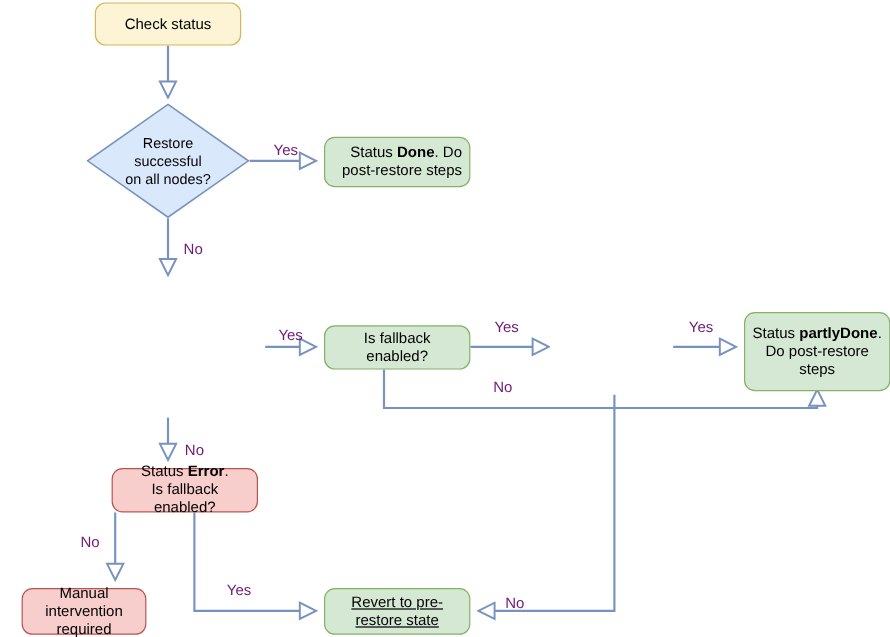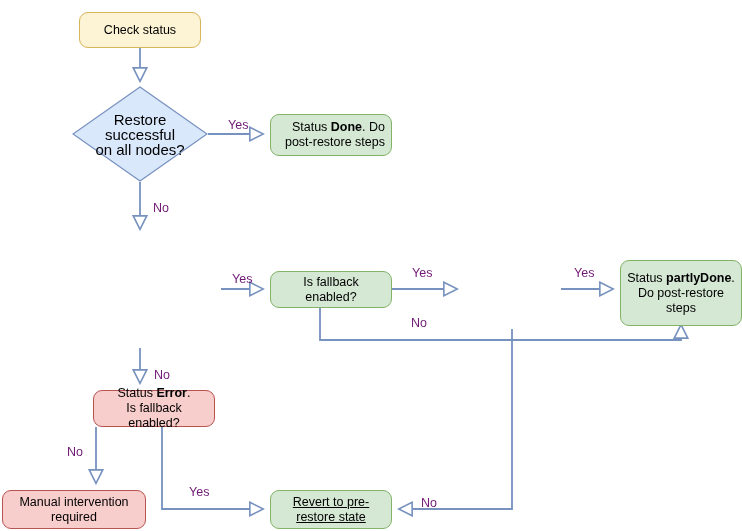--- a/index.html
+++ b/index.html
@@ -57,21 +57,21 @@
   .diamond-label {
     position: absolute;
     left: 0;
     top: 0;
     width: 100%;
     height: 100%;
     display: flex;
     align-items: center;
     justify-content: center;
     text-align: center;
-    font-size: 15px;
+    font-size: 12px;
     line-height: 15px;
     color: #000;
   }
   .edge-label {
     position: absolute;
     font-size: 12.5px;
     line-height: 14px;
     color: #701a75;
     z-index: 3;
     white-space: nowrap;
@@ -108,21 +108,21 @@
       <path d="M561,289 L612,289" marker-end="url(#arrowOpen)"></path>
 
       <path d="M512,329 L512,509 L400,509" marker-end="url(#arrowOpen)"></path>
 
       <path d="M96,427 L96,482" marker-end="url(#arrowOpen)"></path>
 
       <path d="M162,427 L162,509 L262,509" marker-end="url(#arrowOpen)"></path>
     </g>
   </svg>
 
-  <div class="node rect yellow" style="left:79px; top:12px; width:122px; height:36px;">
+  <div class="node rect yellow" style="left:79px; top:2px; width:122px; height:36px;">
     <span>Check status</span>
   </div>
 
   <div class="diamond-wrap" style="left:72px; top:86px; width:136px; height:96px;">
     <svg width="136" height="96" viewBox="0 0 136 96">
       <polygon points="68,1 135,48 68,95 1,48" fill="#dae8fc" stroke="#7792bf" stroke-width="1.3"></polygon>
     </svg>
     <div class="diamond-label">
       <span>
         <span>Restore</span><br>
@@ -150,21 +150,21 @@
     </span>
   </div>
 
   <div class="node rect red" style="left:93px; top:390px; width:122px; height:37px;">
     <span>
       <span>Status </span><b>Error</b><span>.</span><br>
       <span>Is fallback enabled?</span>
     </span>
   </div>
 
-  <div class="node rect red" style="left:2px; top:490px; width:144px; height:39px;">
+  <div class="node rect red" style="left:18px; top:490px; width:104px; height:39px;">
     <span>Manual intervention required</span>
   </div>
 
   <div class="node rect green" style="left:270px; top:490px; width:122px; height:39px;text-decoration:underline;">
     <span>Revert to pre-restore state</span>
   </div>
 
   <div class="edge-label" style="left:228px; top:118px;">Yes</div>
   <div class="edge-label" style="left:153px; top:201px;">No</div>
   <div class="edge-label" style="left:232px; top:272px;">Yes</div>

